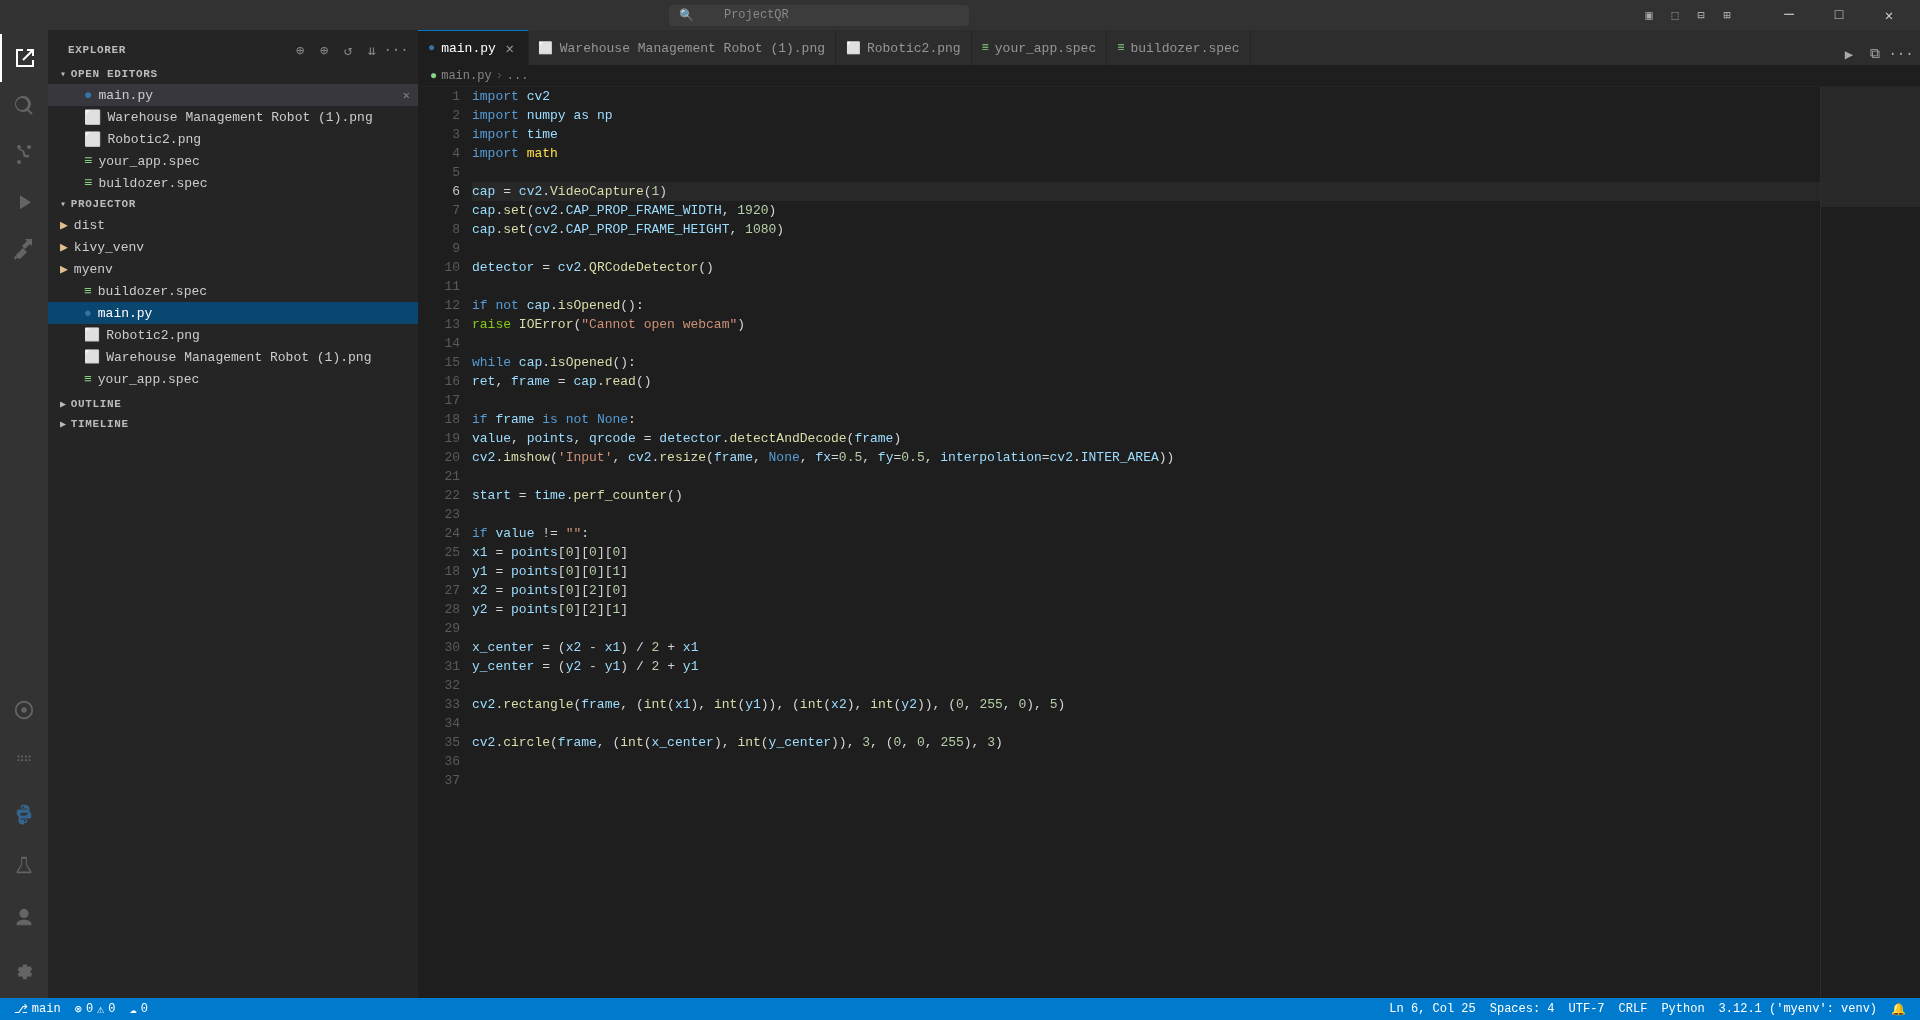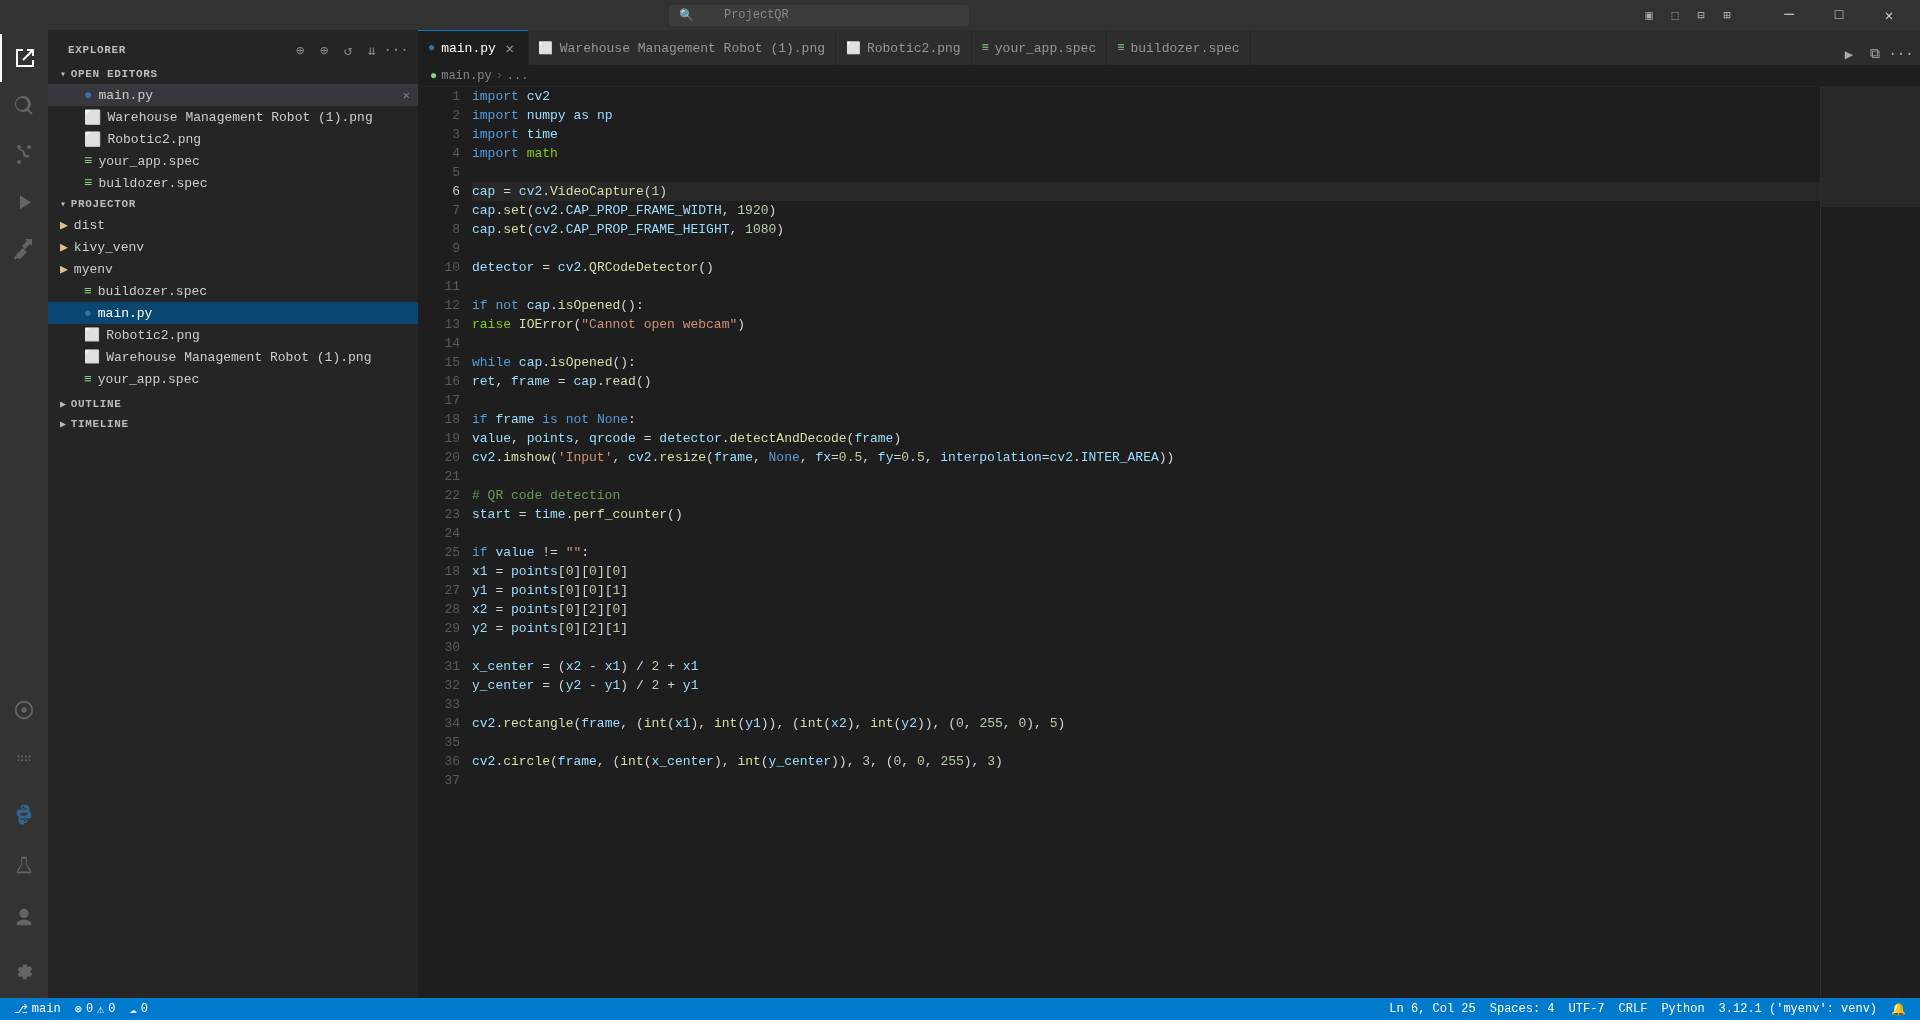--- a/index.html
+++ b/index.html
@@ -602,39 +602,38 @@
           <div>34</div>
           <div>35</div>
           <div>36</div>
           <div>37</div>
         </div>
 
       <div class="code-area" id="code-area">
           <div class="code-line"><span style="color:#569cd6">import</span><span style="color:#d4d4d4"> </span><span style="color:#9cdcfe">cv2</span></div>
           <div class="code-line"><span style="color:#569cd6">import</span><span style="color:#d4d4d4"> </span><span style="color:#9cdcfe">numpy</span><span style="color:#d4d4d4"> </span><span style="color:#9cdcfe">as</span><span style="color:#d4d4d4"> </span><span style="color:#9cdcfe">np</span></div>
           <div class="code-line"><span style="color:#569cd6">import</span><span style="color:#d4d4d4"> </span><span style="color:#9cdcfe">time</span></div>
-          <div class="code-line"><span style="color:#569cd6">import</span><span style="color:#d4d4d4"> </span><span style="color:#84cc16">math</span></div>
+          <div class="code-line"><span style="color:#569cd6">import</span><span style="color:#d4d4d4"> </span><span style="color:#fde047">math</span></div>
           <div class="code-line">&nbsp;</div>
           <div class="code-line" style="background: rgb(40, 40, 40);"><span style="color:#9cdcfe">cap</span><span style="color:#d4d4d4"> </span><span style="color:#d4d4d4">=</span><span style="color:#d4d4d4"> </span><span style="color:#9cdcfe">cv2</span><span style="color:#d4d4d4">.</span><span style="color:#dcdcaa">VideoCapture</span><span style="color:#d4d4d4">(</span><span style="color:#b5cea8">1</span><span style="color:#d4d4d4">)</span></div>
           <div class="code-line"><span style="color:#9cdcfe">cap</span><span style="color:#d4d4d4">.</span><span style="color:#dcdcaa">set</span><span style="color:#d4d4d4">(</span><span style="color:#9cdcfe">cv2</span><span style="color:#d4d4d4">.</span><span style="color:#9cdcfe">CAP_PROP_FRAME_WIDTH</span><span style="color:#d4d4d4">,</span><span style="color:#d4d4d4"> </span><span style="color:#b5cea8">1920</span><span style="color:#d4d4d4">)</span></div>
           <div class="code-line"><span style="color:#9cdcfe">cap</span><span style="color:#d4d4d4">.</span><span style="color:#dcdcaa">set</span><span style="color:#d4d4d4">(</span><span style="color:#9cdcfe">cv2</span><span style="color:#d4d4d4">.</span><span style="color:#9cdcfe">CAP_PROP_FRAME_HEIGHT</span><span style="color:#d4d4d4">,</span><span style="color:#d4d4d4"> </span><span style="color:#b5cea8">1080</span><span style="color:#d4d4d4">)</span></div>
           <div class="code-line">&nbsp;</div>
           <div class="code-line"><span style="color:#9cdcfe">detector</span><span style="color:#d4d4d4"> </span><span style="color:#d4d4d4">=</span><span style="color:#d4d4d4"> </span><span style="color:#9cdcfe">cv2</span><span style="color:#d4d4d4">.</span><span style="color:#dcdcaa">QRCodeDetector</span><span style="color:#d4d4d4">(</span><span style="color:#d4d4d4">)</span></div>
           <div class="code-line">&nbsp;</div>
           <div class="code-line"><span style="color:#569cd6">if</span><span style="color:#d4d4d4"> </span><span style="color:#569cd6">not</span><span style="color:#d4d4d4"> </span><span style="color:#9cdcfe">cap</span><span style="color:#d4d4d4">.</span><span style="color:#dcdcaa">isOpened</span><span style="color:#d4d4d4">(</span><span style="color:#d4d4d4">)</span><span style="color:#d4d4d4">:</span></div>
           <div class="code-line">    <span style="color:#84cc16">raise</span><span style="color:#d4d4d4"> </span><span style="color:#dcdcaa">IOError</span><span style="color:#d4d4d4">(</span><span style="color:#ce9178">"Cannot open webcam"</span><span style="color:#d4d4d4">)</span></div>
           <div class="code-line">&nbsp;</div>
           <div class="code-line"><span style="color:#569cd6">while</span><span style="color:#d4d4d4"> </span><span style="color:#9cdcfe">cap</span><span style="color:#d4d4d4">.</span><span style="color:#dcdcaa">isOpened</span><span style="color:#d4d4d4">(</span><span style="color:#d4d4d4">)</span><span style="color:#d4d4d4">:</span></div>
           <div class="code-line">    <span style="color:#9cdcfe">ret</span><span style="color:#d4d4d4">,</span><span style="color:#d4d4d4"> </span><span style="color:#9cdcfe">frame</span><span style="color:#d4d4d4"> </span><span style="color:#d4d4d4">=</span><span style="color:#d4d4d4"> </span><span style="color:#9cdcfe">cap</span><span style="color:#d4d4d4">.</span><span style="color:#dcdcaa">read</span><span style="color:#d4d4d4">(</span><span style="color:#d4d4d4">)</span></div>
           <div class="code-line">&nbsp;</div>
           <div class="code-line">    <span style="color:#569cd6">if</span><span style="color:#d4d4d4"> </span><span style="color:#9cdcfe">frame</span><span style="color:#d4d4d4"> </span><span style="color:#569cd6">is</span><span style="color:#d4d4d4"> </span><span style="color:#569cd6">not</span><span style="color:#d4d4d4"> </span><span style="color:#569cd6">None</span><span style="color:#d4d4d4">:</span></div>
           <div class="code-line">        <span style="color:#9cdcfe">value</span><span style="color:#d4d4d4">,</span><span style="color:#d4d4d4"> </span><span style="color:#9cdcfe">points</span><span style="color:#d4d4d4">,</span><span style="color:#d4d4d4"> </span><span style="color:#9cdcfe">qrcode</span><span style="color:#d4d4d4"> </span><span style="color:#d4d4d4">=</span><span style="color:#d4d4d4"> </span><span style="color:#9cdcfe">detector</span><span style="color:#d4d4d4">.</span><span style="color:#dcdcaa">detectAndDecode</span><span style="color:#d4d4d4">(</span><span style="color:#9cdcfe">frame</span><span style="color:#d4d4d4">)</span></div>
           <div class="code-line">        <span style="color:#9cdcfe">cv2</span><span style="color:#d4d4d4">.</span><span style="color:#dcdcaa">imshow</span><span style="color:#d4d4d4">(</span><span style="color:#ce9178">'Input'</span><span style="color:#d4d4d4">,</span><span style="color:#d4d4d4"> </span><span style="color:#9cdcfe">cv2</span><span style="color:#d4d4d4">.</span><span style="color:#dcdcaa">resize</span><span style="color:#d4d4d4">(</span><span style="color:#9cdcfe">frame</span><span style="color:#d4d4d4">,</span><span style="color:#d4d4d4"> </span><span style="color:#569cd6">None</span><span style="color:#d4d4d4">,</span><span style="color:#d4d4d4"> </span><span style="color:#9cdcfe">fx</span><span style="color:#d4d4d4">=</span><span style="color:#b5cea8">0.5</span><span style="color:#d4d4d4">,</span><span style="color:#d4d4d4"> </span><span style="color:#9cdcfe">fy</span><span style="color:#d4d4d4">=</span><span style="color:#b5cea8">0.5</span><span style="color:#d4d4d4">,</span><span style="color:#d4d4d4"> </span><span style="color:#9cdcfe">interpolation</span><span style="color:#d4d4d4">=</span><span style="color:#9cdcfe">cv2</span><span style="color:#d4d4d4">.</span><span style="color:#9cdcfe">INTER_AREA</span><span style="color:#d4d4d4">)</span><span style="color:#d4d4d4">)</span></div>
           <div class="code-line">&nbsp;</div>
-          <div class="code-line">        <span style="color:#6a9955"># QR code detection</span></div>
           <div class="code-line">        <span style="color:#9cdcfe">start</span><span style="color:#d4d4d4"> </span><span style="color:#d4d4d4">=</span><span style="color:#d4d4d4"> </span><span style="color:#9cdcfe">time</span><span style="color:#d4d4d4">.</span><span style="color:#dcdcaa">perf_counter</span><span style="color:#d4d4d4">(</span><span style="color:#d4d4d4">)</span></div>
           <div class="code-line">&nbsp;</div>
           <div class="code-line">        <span style="color:#569cd6">if</span><span style="color:#d4d4d4"> </span><span style="color:#9cdcfe">value</span><span style="color:#d4d4d4"> </span><span style="color:#d4d4d4">!</span><span style="color:#d4d4d4">=</span><span style="color:#d4d4d4"> </span><span style="color:#ce9178">""</span><span style="color:#d4d4d4">:</span></div>
           <div class="code-line">            <span style="color:#9cdcfe">x1</span><span style="color:#d4d4d4"> </span><span style="color:#d4d4d4">=</span><span style="color:#d4d4d4"> </span><span style="color:#9cdcfe">points</span><span style="color:#d4d4d4">[</span><span style="color:#b5cea8">0</span><span style="color:#d4d4d4">]</span><span style="color:#d4d4d4">[</span><span style="color:#b5cea8">0</span><span style="color:#d4d4d4">]</span><span style="color:#d4d4d4">[</span><span style="color:#b5cea8">0</span><span style="color:#d4d4d4">]</span></div>
           <div class="code-line">            <span style="color:#9cdcfe">y1</span><span style="color:#d4d4d4"> </span><span style="color:#d4d4d4">=</span><span style="color:#d4d4d4"> </span><span style="color:#9cdcfe">points</span><span style="color:#d4d4d4">[</span><span style="color:#b5cea8">0</span><span style="color:#d4d4d4">]</span><span style="color:#d4d4d4">[</span><span style="color:#b5cea8">0</span><span style="color:#d4d4d4">]</span><span style="color:#d4d4d4">[</span><span style="color:#b5cea8">1</span><span style="color:#d4d4d4">]</span></div>
           <div class="code-line">            <span style="color:#9cdcfe">x2</span><span style="color:#d4d4d4"> </span><span style="color:#d4d4d4">=</span><span style="color:#d4d4d4"> </span><span style="color:#9cdcfe">points</span><span style="color:#d4d4d4">[</span><span style="color:#b5cea8">0</span><span style="color:#d4d4d4">]</span><span style="color:#d4d4d4">[</span><span style="color:#b5cea8">2</span><span style="color:#d4d4d4">]</span><span style="color:#d4d4d4">[</span><span style="color:#b5cea8">0</span><span style="color:#d4d4d4">]</span></div>
           <div class="code-line">            <span style="color:#9cdcfe">y2</span><span style="color:#d4d4d4"> </span><span style="color:#d4d4d4">=</span><span style="color:#d4d4d4"> </span><span style="color:#9cdcfe">points</span><span style="color:#d4d4d4">[</span><span style="color:#b5cea8">0</span><span style="color:#d4d4d4">]</span><span style="color:#d4d4d4">[</span><span style="color:#b5cea8">2</span><span style="color:#d4d4d4">]</span><span style="color:#d4d4d4">[</span><span style="color:#b5cea8">1</span><span style="color:#d4d4d4">]</span></div>
           <div class="code-line">&nbsp;</div>
           <div class="code-line">            <span style="color:#9cdcfe">x_center</span><span style="color:#d4d4d4"> </span><span style="color:#d4d4d4">=</span><span style="color:#d4d4d4"> </span><span style="color:#d4d4d4">(</span><span style="color:#9cdcfe">x2</span><span style="color:#d4d4d4"> </span><span style="color:#d4d4d4">-</span><span style="color:#d4d4d4"> </span><span style="color:#9cdcfe">x1</span><span style="color:#d4d4d4">)</span><span style="color:#d4d4d4"> </span><span style="color:#d4d4d4">/</span><span style="color:#d4d4d4"> </span><span style="color:#b5cea8">2</span><span style="color:#d4d4d4"> </span><span style="color:#d4d4d4">+</span><span style="color:#d4d4d4"> </span><span style="color:#9cdcfe">x1</span></div>
           <div class="code-line">            <span style="color:#9cdcfe">y_center</span><span style="color:#d4d4d4"> </span><span style="color:#d4d4d4">=</span><span style="color:#d4d4d4"> </span><span style="color:#d4d4d4">(</span><span style="color:#9cdcfe">y2</span><span style="color:#d4d4d4"> </span><span style="color:#d4d4d4">-</span><span style="color:#d4d4d4"> </span><span style="color:#9cdcfe">y1</span><span style="color:#d4d4d4">)</span><span style="color:#d4d4d4"> </span><span style="color:#d4d4d4">/</span><span style="color:#d4d4d4"> </span><span style="color:#b5cea8">2</span><span style="color:#d4d4d4"> </span><span style="color:#d4d4d4">+</span><span style="color:#d4d4d4"> </span><span style="color:#9cdcfe">y1</span></div>

